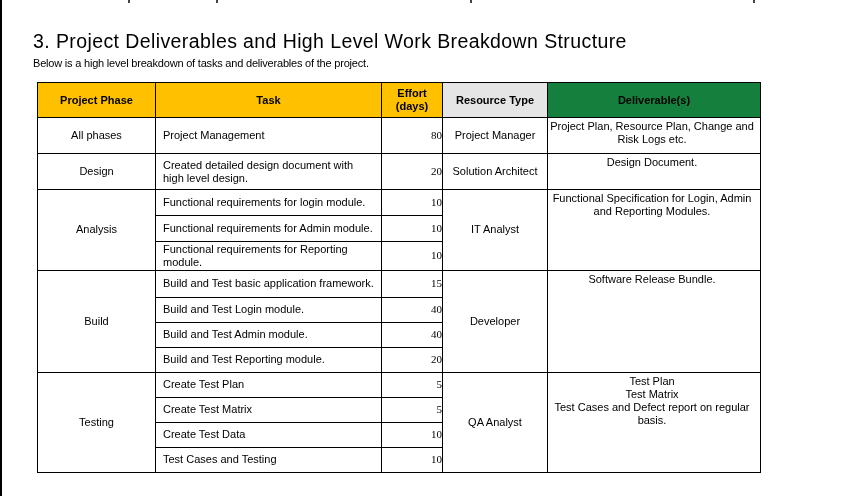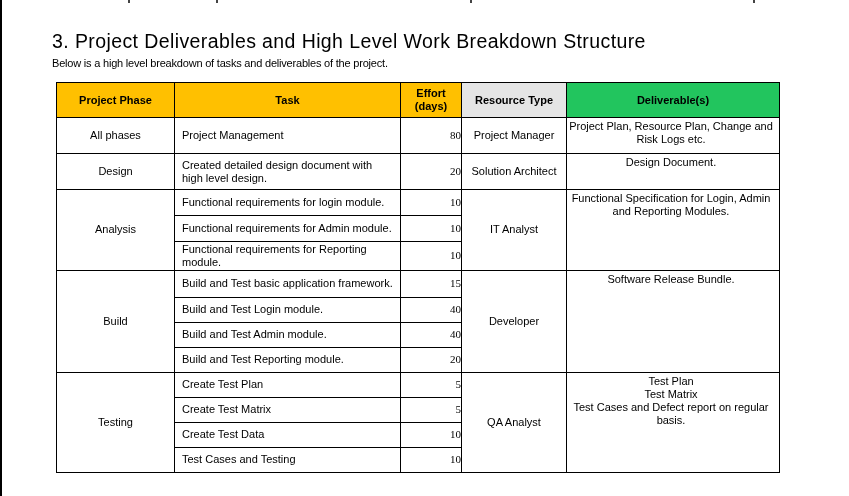--- a/index.html
+++ b/index.html
@@ -6,21 +6,21 @@
   html, body { width: 849px; height: 496px; background: #fff; overflow: hidden; }
   body { font-family: "Liberation Sans", sans-serif; color: #000; position: relative; }
 
   .page-left-border {
     position: absolute; left: 0; top: 0; width: 2px; height: 496px; background: #000;
   }
   .top-artifact {
     position: absolute; top: 0; height: 3px; width: 2px; background: #444;
   }
 
-  .content { position: absolute; left: 52px; top: 30px; width: 760px; }
+  .content { position: absolute; left: 33px; top: 30px; width: 760px; }
 
   .doc-title {
     font-size: 19.5px; font-weight: 400; letter-spacing: 0.4px; color: #000;
     white-space: nowrap;
   }
   .doc-subtitle {
     font-size: 11px; letter-spacing: -0.2px; margin-top: 4px; color: #000;
   }
 
   table.wbs {
@@ -72,21 +72,21 @@
         <col style="width:105px">
         <col style="width:213px">
     </colgroup>
     <thead>
       <tr>
         <th class="hdr" style="background: rgb(255, 192, 0);">Project Phase</th>
         <th class="hdr" style="background: rgb(255, 192, 0);">Task</th>
         <th class="hdr" style="background: rgb(255, 192, 0);">Effort
 (days)</th>
         <th class="hdr" style="background: #e5e5e5;">Resource Type</th>
-        <th class="hdr" style="background: #22c55e;">Deliverable(s)</th>
+        <th class="hdr" style="background: #15803d;">Deliverable(s)</th>
       </tr>
     </thead>
     <tbody>
 
       <tr class="h36">
         <td class="cell-phase">All phases</td>
         <td class="cell-task">Project Management</td>
         <td class="cell-effort">80</td>
         <td class="cell-resource">Project Manager</td>
         <td class="cell-deliv">Project Plan, Resource Plan, Change and Risk Logs etc.</td>

